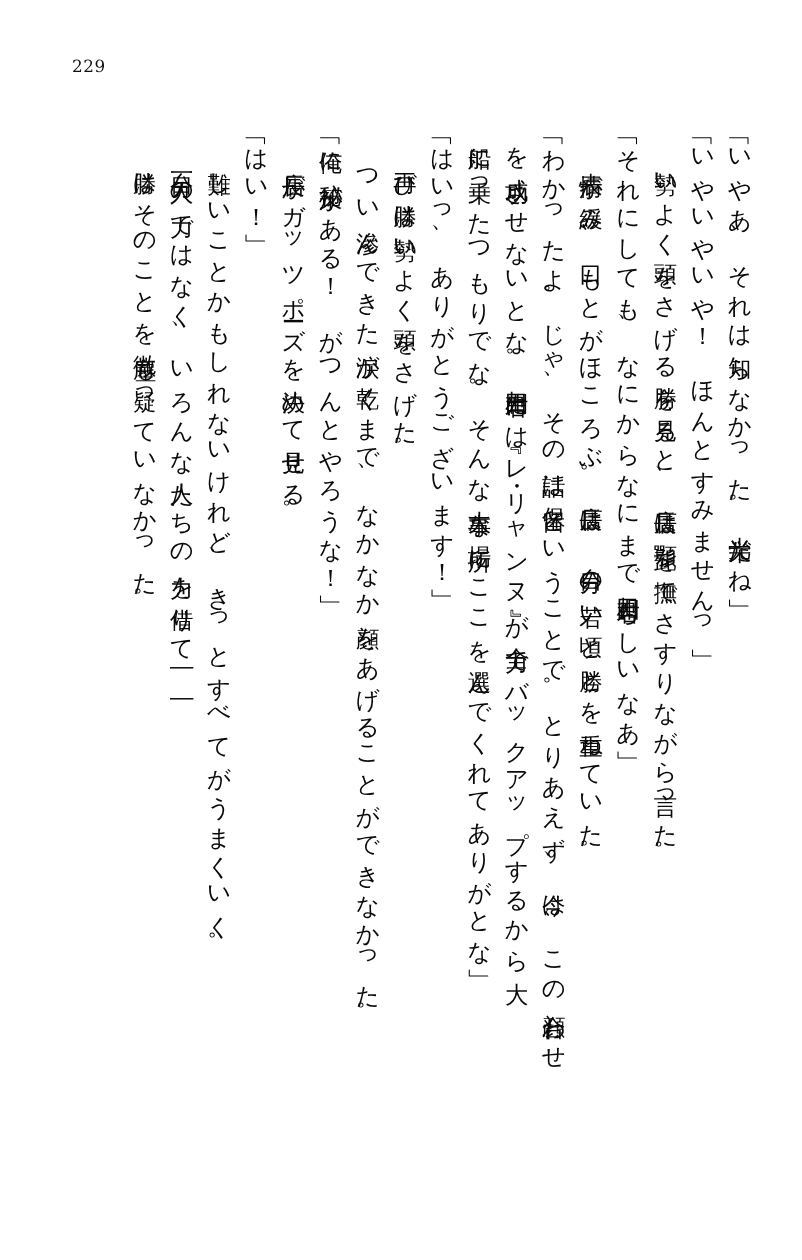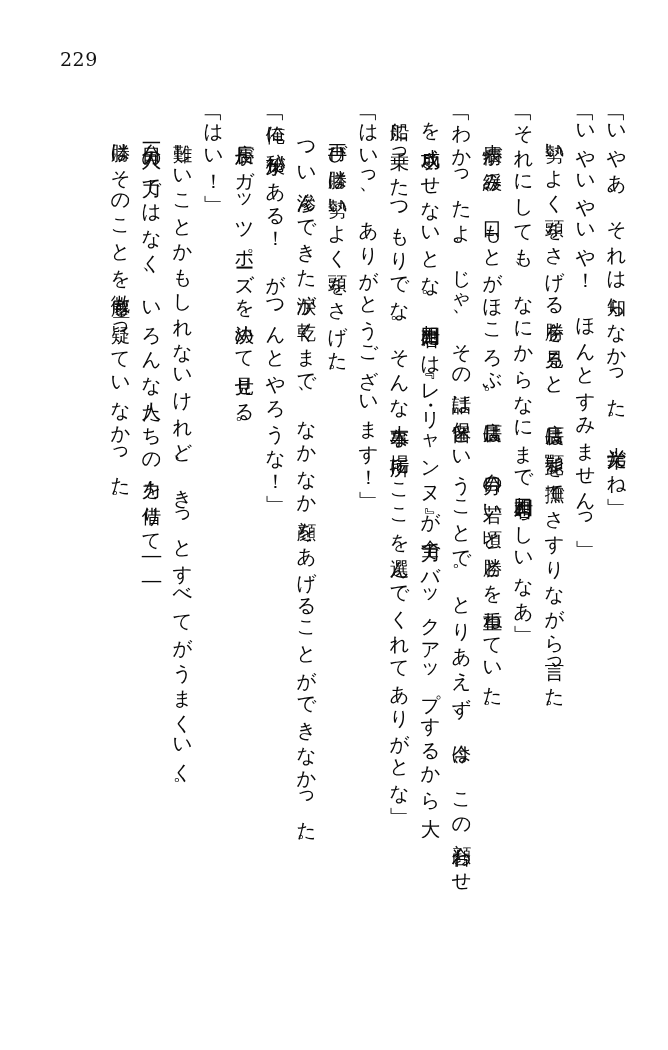--- a/index.html
+++ b/index.html
@@ -18,21 +18,21 @@
     position: relative;
     width: 668px;
     height: 1050px;
     box-sizing: border-box;
     background: #ffffff;
   }
   .page-number {
     position: absolute;
     top: 48px;
     left: 60px;
-    font-size: 19px;
+    font-size: 14px;
     letter-spacing: 0.5px;
     color: #111111;
     font-family: "DejaVu Serif", "Liberation Serif", serif;
   }
   .text-body {
     position: absolute;
     top: 108px;
     right: 42px;
     left: 42px;
     bottom: 40px;

